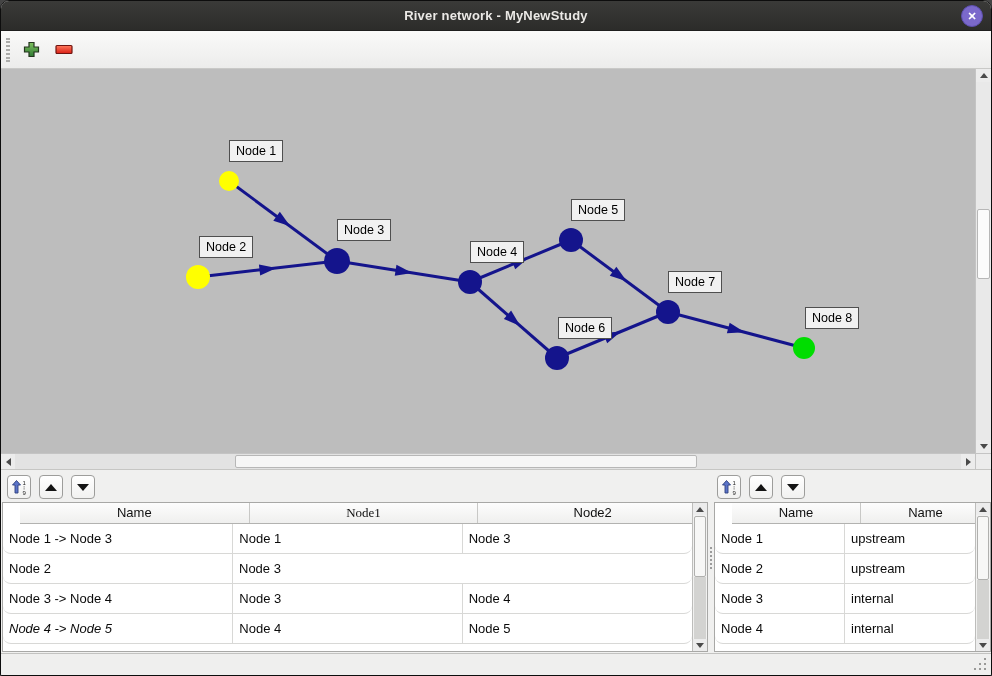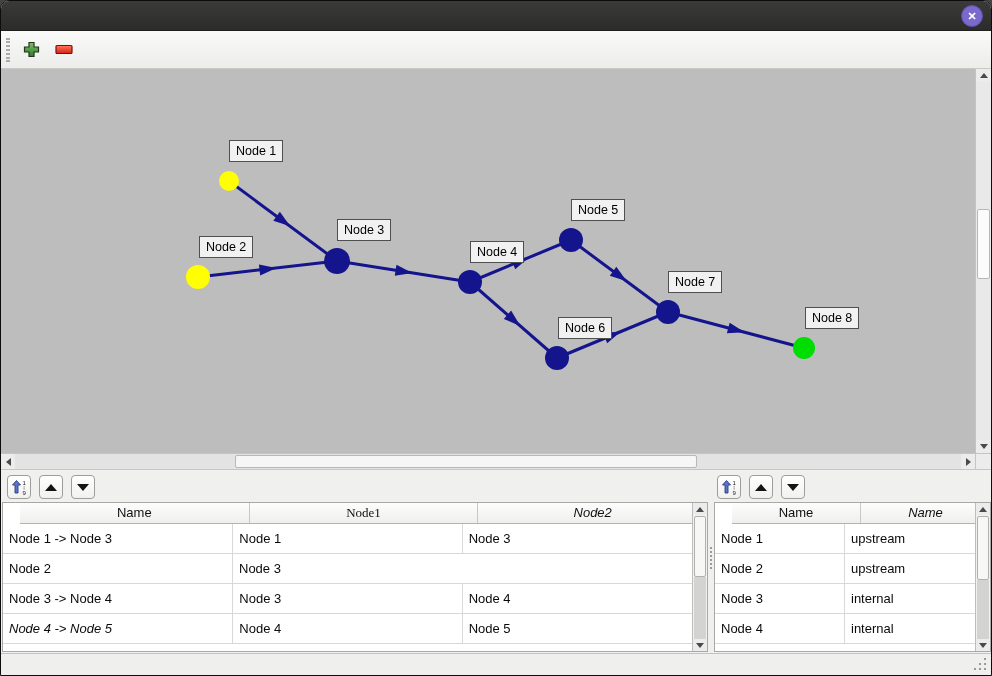--- a/index.html
+++ b/index.html
@@ -72,41 +72,42 @@
     display:flex; align-items:center; justify-content:center;
   }
   .tri-up-b{ width:0;height:0;border-left:6px solid transparent;border-right:6px solid transparent;border-bottom:7px solid #141414; }
   .tri-down-b{ width:0;height:0;border-left:6px solid transparent;border-right:6px solid transparent;border-top:7px solid #141414; }
   
   .panel{ position:absolute; top:501px; height:150px; background:#fff; border:1px solid #a8a8a6;padding-left:17px; }
   .panel-left{ left:1px; width:706px; }
   .panel-right{ left:713px; width:277px; }
   .tbl-head{ display:flex; height:21px; background:linear-gradient(#fdfdfd,#efefee); border-bottom:1px solid #b2b2b0; }
   .th{ font-size:13px; color:#101010; text-align:center; line-height:20px; border-right:1px solid #c8c8c6; overflow:hidden; }
-  .th:last-child{ border-right:none;font-style:italic; }
+  .th:last-child{ border-right:none; }
   .tbl-body{ position:absolute; left:0; top:21px; bottom:0; overflow:hidden; background:#fff; }
-  .tr{ display:flex; height:30px; border-bottom:1px solid #d8d8d6; background:#fff; }
+  .tr{ display:flex; height:30px; border-bottom:1px solid #d8d8d6; background:#fff;border-radius:8px; }
   .td{ font-size:13px; color:#0a0a0a; line-height:29px; padding-left:6px; border-right:1px solid #d8d8d6; overflow:hidden; white-space:nowrap; }
   .td:last-child{ border-right:none; }
   .tbl-scroll{ position:absolute; right:0; top:0; bottom:0; width:15px; background:#f1f1f0; border-left:1px solid #bdbdbb; }
   .tbl-scroll .sb-btn{ left:0; width:14px; height:12px; }
   .t-thumb{ position:absolute; left:1px; width:12px; background:#f7f7f6; border:1px solid #b0b0ae; border-radius:2px; }
   .t-trough{ position:absolute; left:1px; width:12px; background:#d3d3d1; }
   
   .statusbar{ position:absolute; left:0; top:652px; right:0; bottom:0; background:#efefee; border-top:1px solid #c2c2c0; }
   .grip{ position:absolute; right:4px; bottom:4px; width:13px; height:13px; }
   .grip i{ position:absolute; left:0; top:10px; width:2px; height:2px; background:#9a9a98;
            box-shadow:5px 0 #9a9a98,10px 0 #9a9a98,5px -5px #9a9a98,10px -5px #9a9a98,10px -10px #9a9a98; }
 </style>
 </head>
 <body>
 
 <div class="window">
 
   <div class="titlebar">
+    <span class="title-text">River network - MyNewStudy</span>
     <div class="close-btn">
       <span>✕</span>
     </div>
   </div>
 
   <div class="main-toolbar">
     <div class="tb-handle"></div>
     <div class="tb-btn">
       <svg width="17" height="17" viewBox="0 0 17 17">
         <defs>

